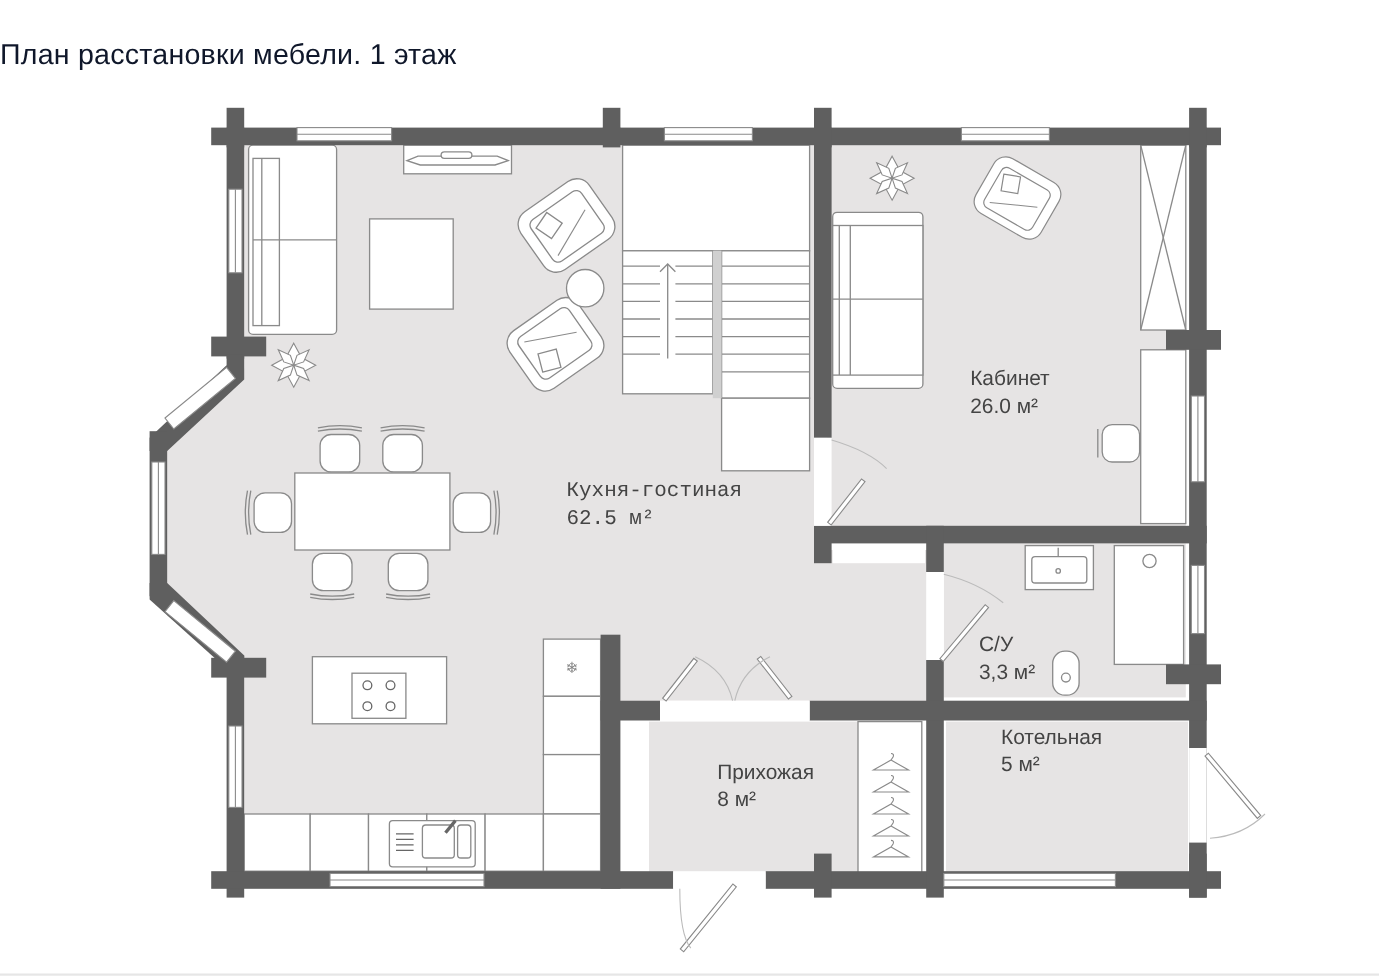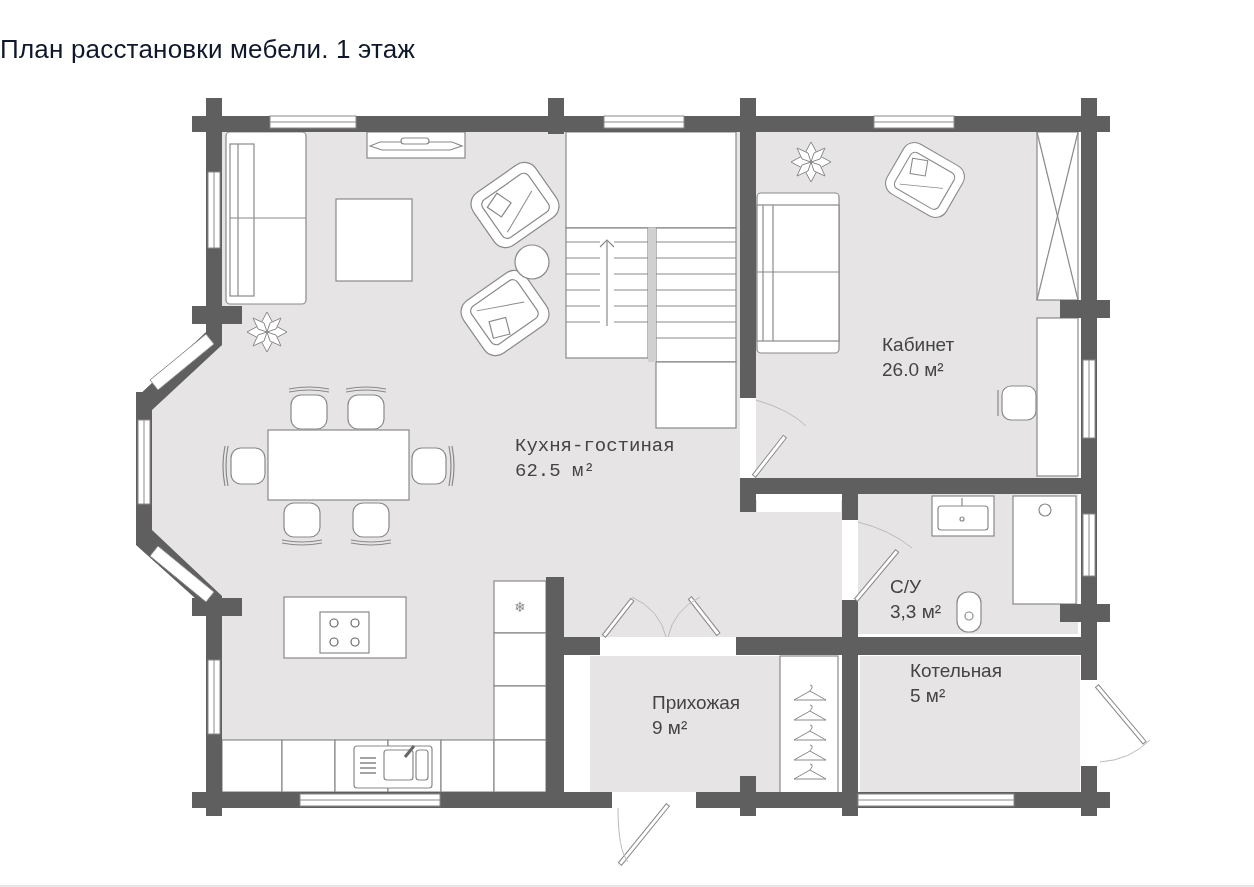--- a/index.html
+++ b/index.html
@@ -309,20 +309,20 @@
 <div class="room-label" style="left:882px; top:288px;margin-top:44px;">
   <span>Кабинет</span>
   <span>26.0 м²</span>
 </div>
 <div class="room-label" style="left:890px; top:574px;">
   <span>С/У</span>
   <span>3,3 м²</span>
 </div>
 <div class="room-label" style="left:620px; top:690px;margin-left:32px;">
   <span>Прихожая</span>
-  <span>9 м²</span>
+  <span>8 м²</span>
 </div>
 <div class="room-label" style="left:910px; top:658px;">
   <span>Котельная</span>
   <span>5 м²</span>
 </div>
 
 <div class="bottom-rule"></div>
 
 </body></html>

